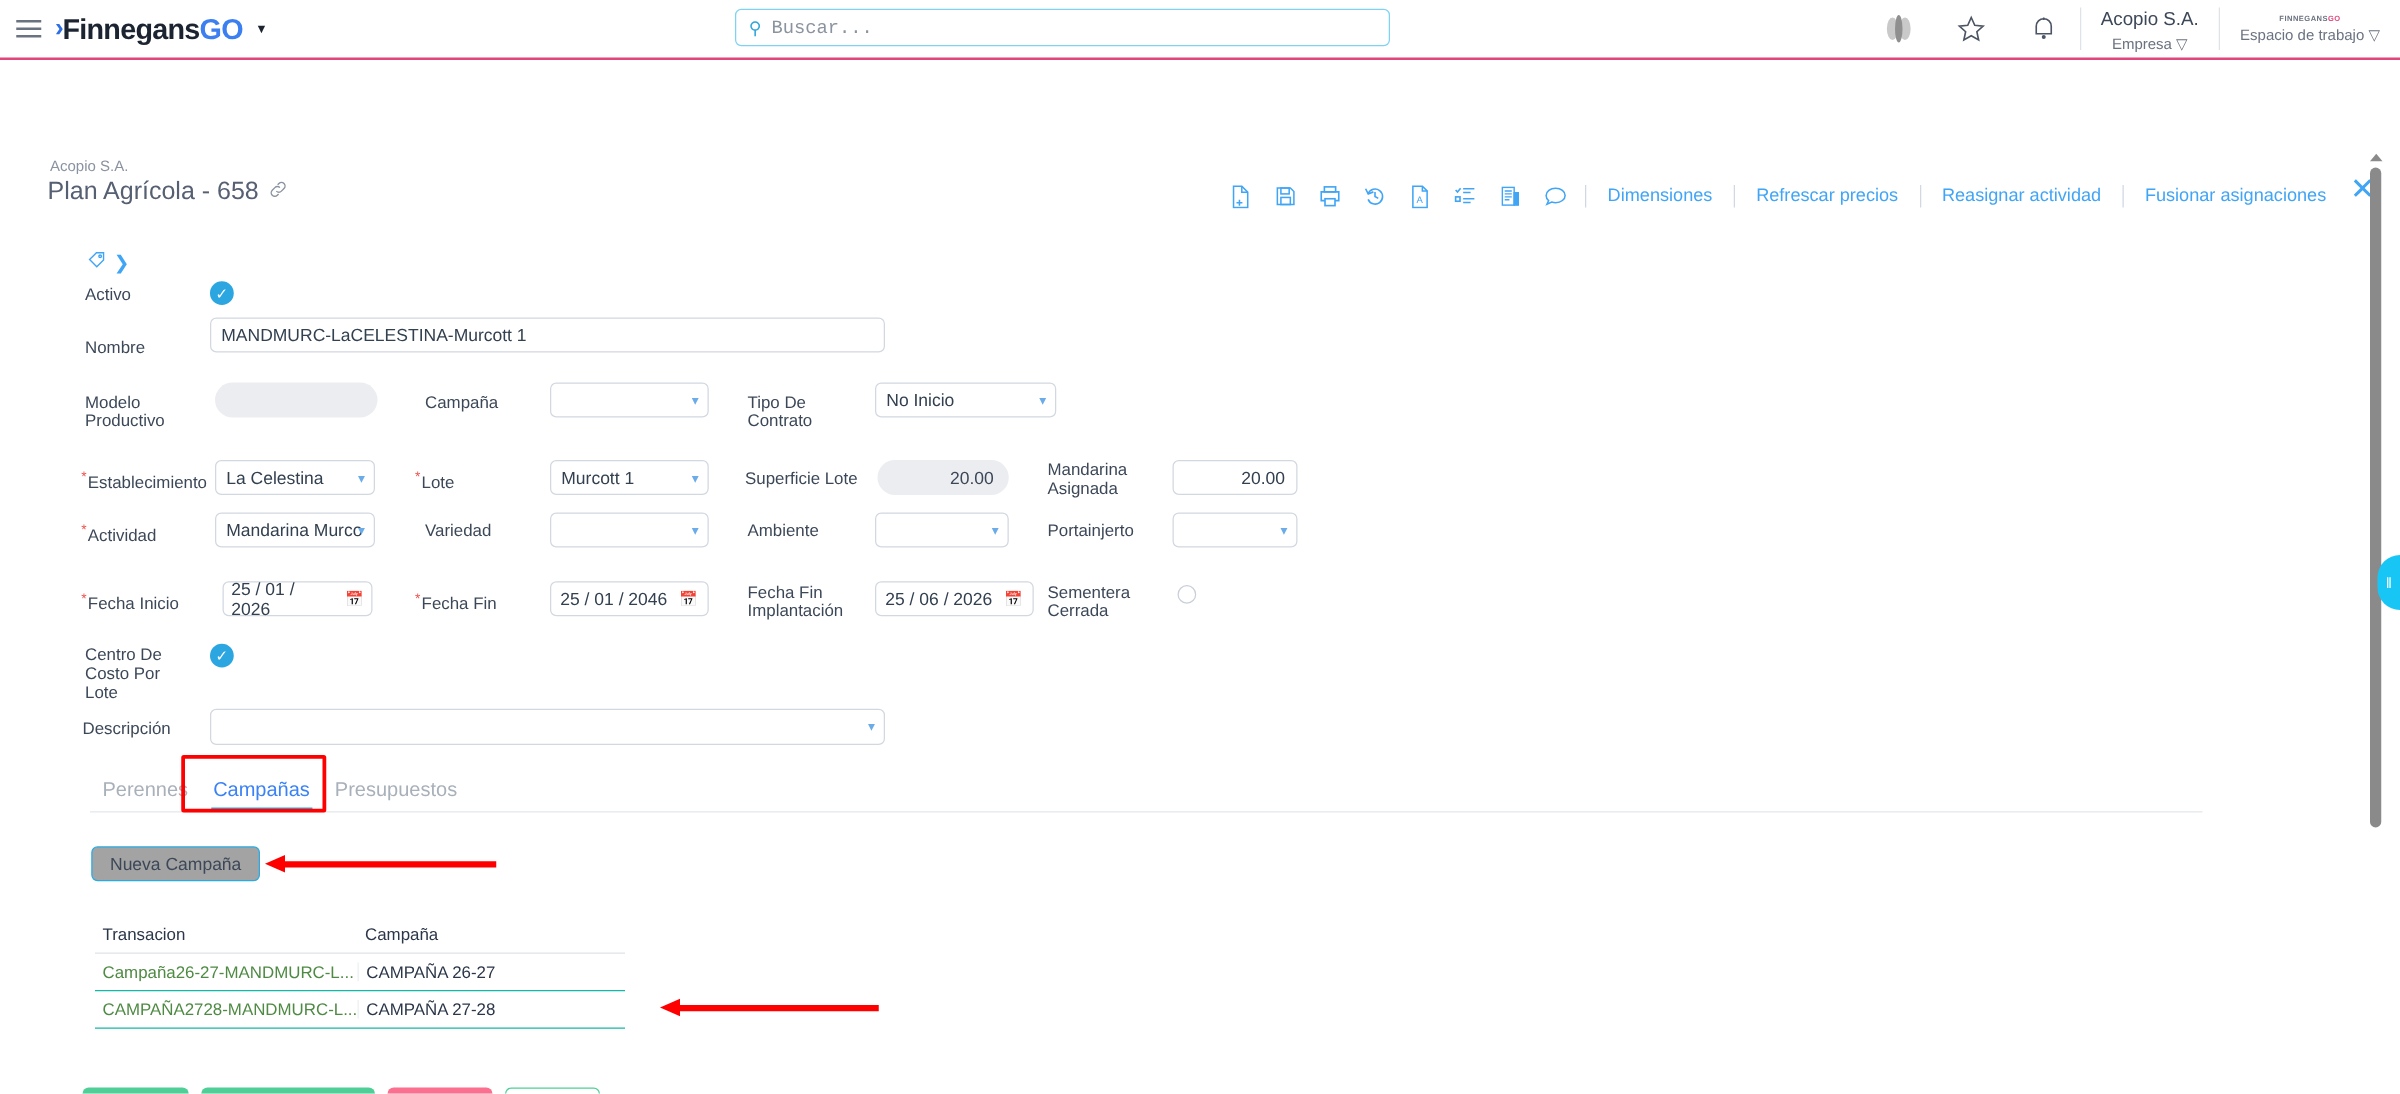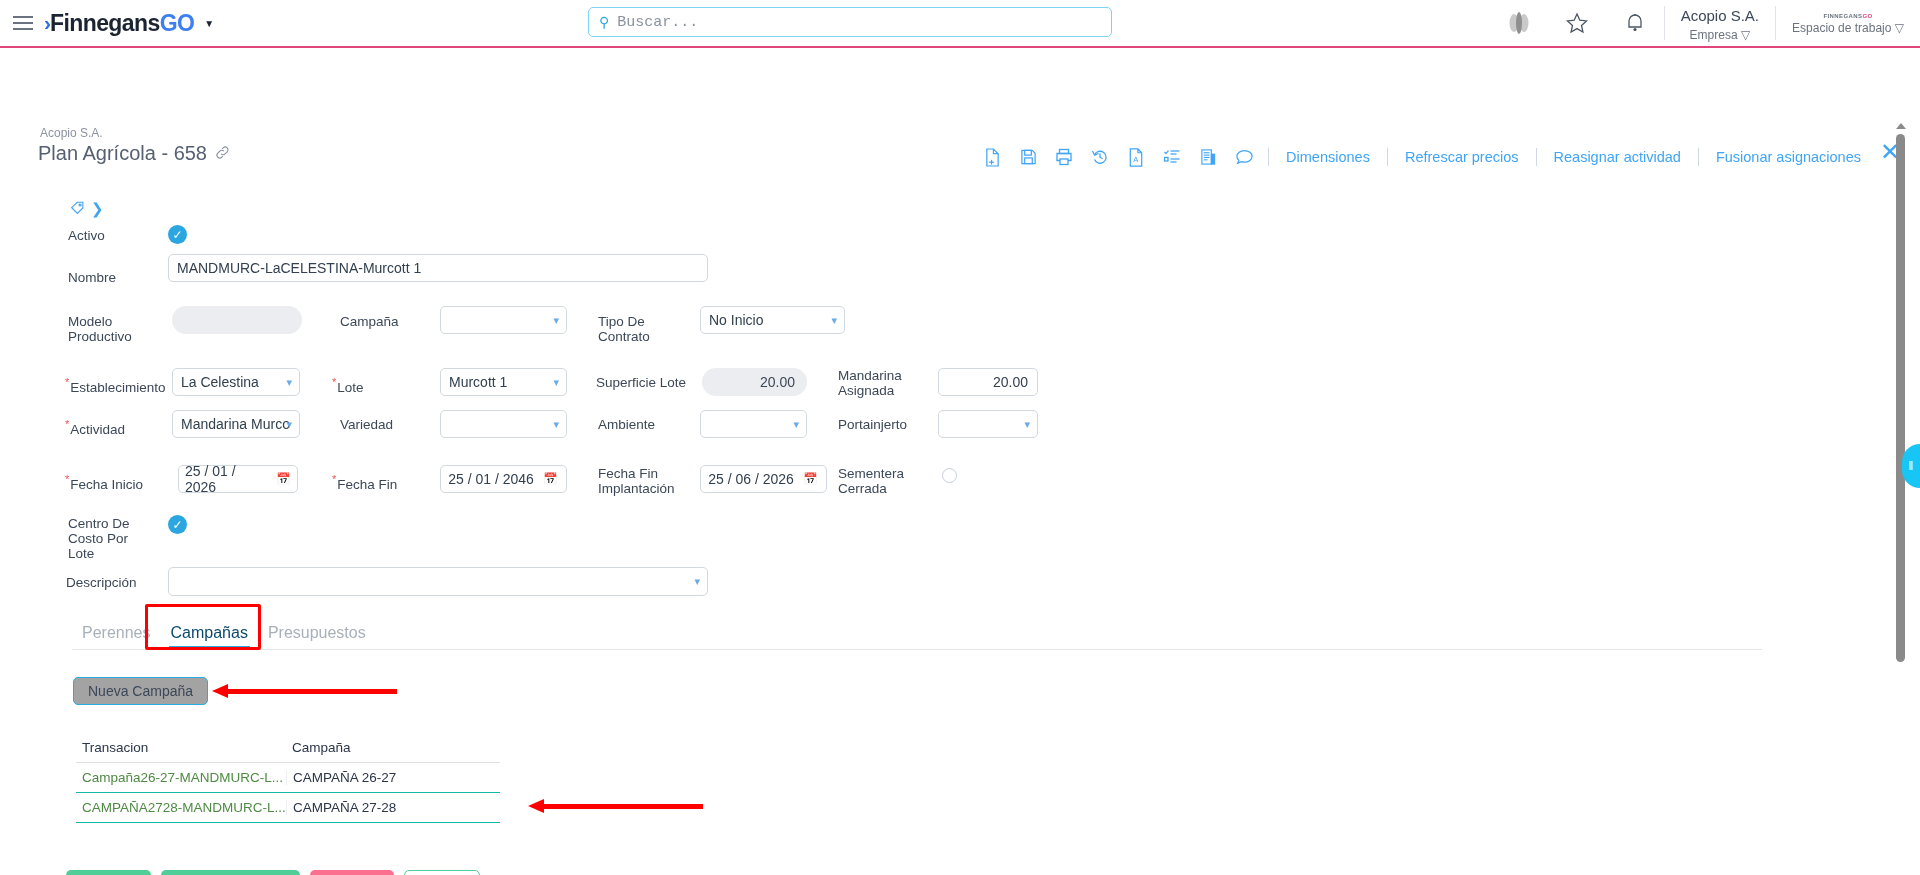--- a/index.html
+++ b/index.html
@@ -115,21 +115,21 @@
     color: #fff; font-size: 12px; cursor: pointer;
   }
   .radio {
     position: absolute; width: 15px; height: 15px; border-radius: 50%;
     border: 1px solid #c8cfd8; background: #fff; cursor: pointer;
   }
 
   
   #tabs { position: absolute; left: 72px; top: 572px; width: 1690px; border-bottom: 1px solid #e3e7ec; display: flex; align-items: flex-end; height: 30px; }
   .tab { font-size: 16px; color: #a8b0ba; padding: 0 10px 7px 10px; cursor: pointer; }
-  .tab.active { color: #0c4a6e; position: relative; }
+  .tab.active { color: #3b82f6; position: relative; }
   .tab.active::after { content:''; position:absolute; left:8px; right:8px; bottom:0; height:3px; background:#29abe2; }
 
   #tabHighlight {
     position: absolute; left: 145px; top: 556px; width: 116px; height: 46px;
     border: 3px solid #ff0000; border-radius: 2px; pointer-events: none;
   }
 
   
   #btnNueva {
     position: absolute; left: 73px; top: 629px; height: 28px; padding: 0 14px;

